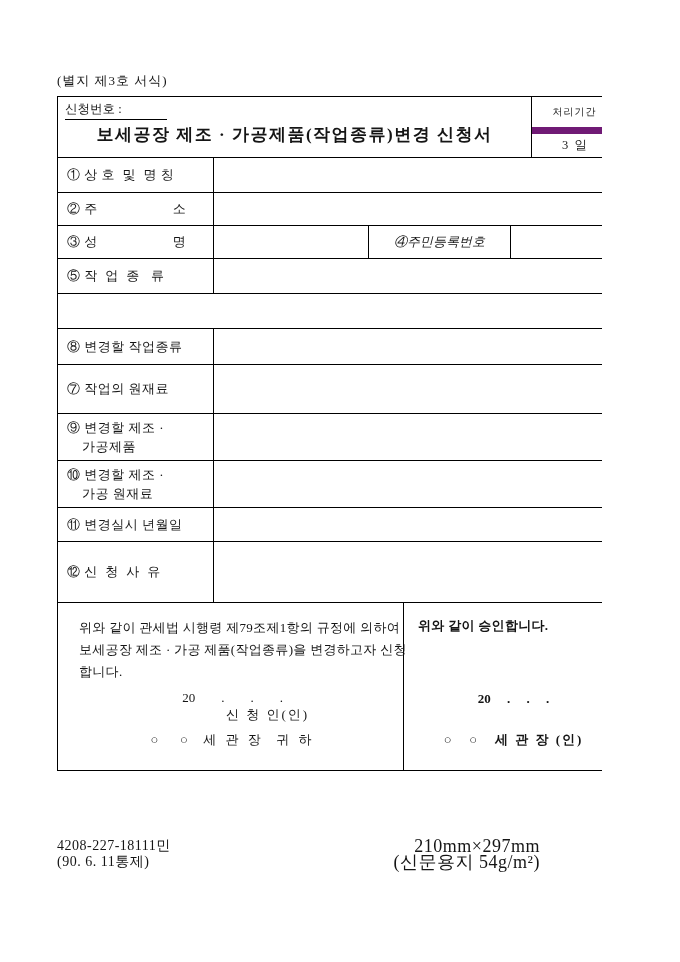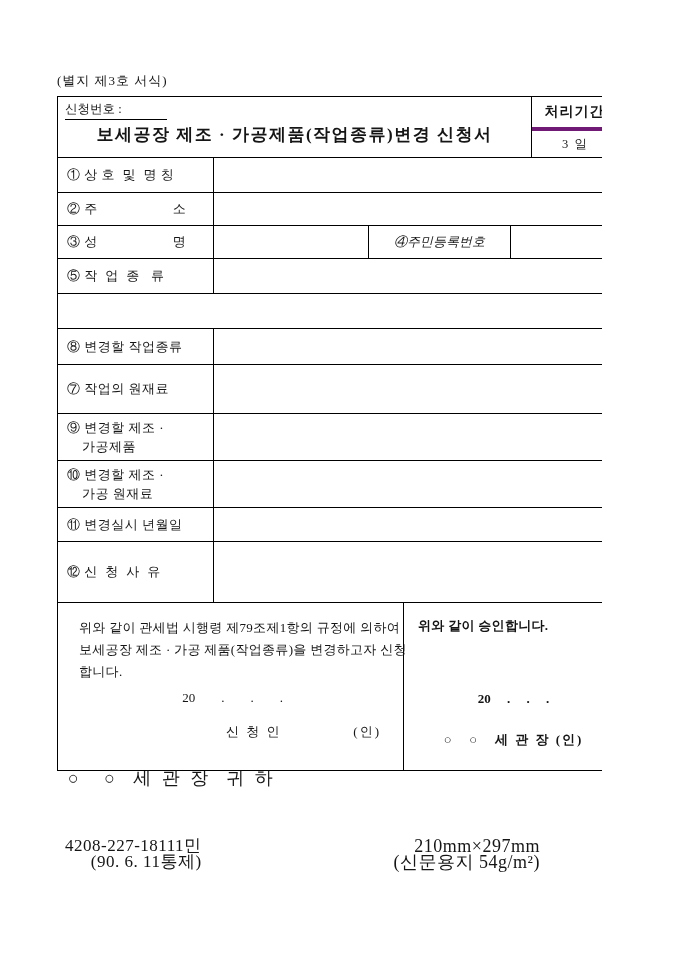--- a/index.html
+++ b/index.html
@@ -20,21 +20,21 @@
 
   .header-row { display:flex; height:60px; }
   .header-left { flex:1; position:relative; }
   .form-number { position:absolute; left:7px; top:4px; font-size:12.5px; }
   .form-number .ul { display:inline-block; min-width:102px; border-bottom:1px solid #000; padding-bottom:1px; }
   .form-title {
     position:absolute; left:0; right:0; top:26px; text-align:center;
     font-weight:bold; font-size:17px; letter-spacing:1.5px; white-space:pre;
   }
   .header-right { width:86px; border-left:1px solid #000; display:flex; flex-direction:column; box-sizing:border-box; }
-  .proc-label { height:30px; border-bottom:4px solid #701a75; display:flex; align-items:center; justify-content:center; font-size:14px; letter-spacing:1px;font-weight:bold; }
+  .proc-label { height:30px; border-bottom:7px solid #701a75; display:flex; align-items:center; justify-content:center; font-size:10px; letter-spacing:1px; }
   .proc-value { flex:1; display:flex; align-items:center; justify-content:center; font-size:12.5px; white-space:pre; }
 
   .row { display:flex; border-top:1px solid #000; box-sizing:border-box; }
   .cl {
     width:156px; box-sizing:border-box; border-right:1px solid #000;
     display:flex; align-items:center; padding-left:9px;
     font-size:13px; white-space:pre; line-height:1.5; letter-spacing:0.5px;
   }
   .cv { flex:1; }
   .cv2 { width:155px; border-right:1px solid #000; box-sizing:border-box; }
@@ -42,39 +42,39 @@
     width:142px; border-right:1px solid #000; box-sizing:border-box;
     display:flex; align-items:center; justify-content:center; font-size:13px; white-space:pre;font-style:italic;
   }
   .h35{height:35px}.h33{height:33px}.h49{height:49px}.h36{height:36px}.h47{height:47px}.h34{height:34px}.h61{height:61px}
 
   
   .bottom { display:flex; height:168px; border-top:1px solid #000; box-sizing:border-box; }
   .bottom-left { width:346px; border-right:1px solid #000; box-sizing:border-box; padding:14px 6px 0 10px; font-size:13px; }
   .stmt-line { line-height:22px; letter-spacing:0.3px; white-space:pre;margin-left:11px; }
   .app-date { text-align:center; margin-top:7px; white-space:pre; font-size:13px; }
-  .app-sign { display:flex; justify-content:space-between; margin-top:17px; padding:0 16px 0 158px; letter-spacing:2px; }
-  .app-addr { text-align:left; margin-top:25px; letter-spacing:3px; font-size:18px; white-space:pre; }
+  .app-sign { display:flex; justify-content:flex-start; padding:0 16px 0 158px; letter-spacing:2px; }
+  .app-addr { text-align:center; margin-top:7px; letter-spacing:3px; font-size:13px; white-space:pre; }
   .bottom-right { flex:1; padding:14px 8px 0 14px; font-size:13px; box-sizing:border-box;font-weight:bold; }
   .apr-stmt { letter-spacing:0.3px; white-space:pre; }
   .apr-date { text-align:center; margin-top:56px; white-space:pre; }
   .apr-sign { text-align:center; margin-top:24px; letter-spacing:2px; white-space:pre; }
 
   
   .attach-box {
     position:absolute; left:57px; top:779px; width:561px; height:52px;
     border:1px solid #000; box-sizing:border-box; display:flex; background:#fff;
   }
   .attach-left { flex:1; border-right:1px solid #000; box-sizing:border-box; display:flex; align-items:center; padding-left:22px; font-size:13px; letter-spacing:0.5px; }
   .fee-col { width:91px; display:flex; flex-direction:column; box-sizing:border-box; }
   .fee-label { height:25px; border-bottom:1px solid #000; display:flex; align-items:center; justify-content:center; font-size:13px; letter-spacing:2px; }
   .fee-value { flex:1; display:flex; align-items:center; justify-content:center; font-size:13px; white-space:pre; }
 
   
-  .footer-left { position:absolute; left:65px; top:838px; font-size:17px; line-height:16px; letter-spacing:0.5px;text-align:right; }
+  .footer-left { position:absolute; left:57px; top:838px; font-size:14px; line-height:16px; letter-spacing:0.5px; }
   .footer-right { position:absolute; right:62px; top:838px; font-size:18px; line-height:16px; text-align:right; letter-spacing:0.5px; }
 </style>
 </head>
 <body>
 
 <div class="page">
 
   <div class="top-note">(별지 제3호 서식)</div>
 
   <div class="form-table">

